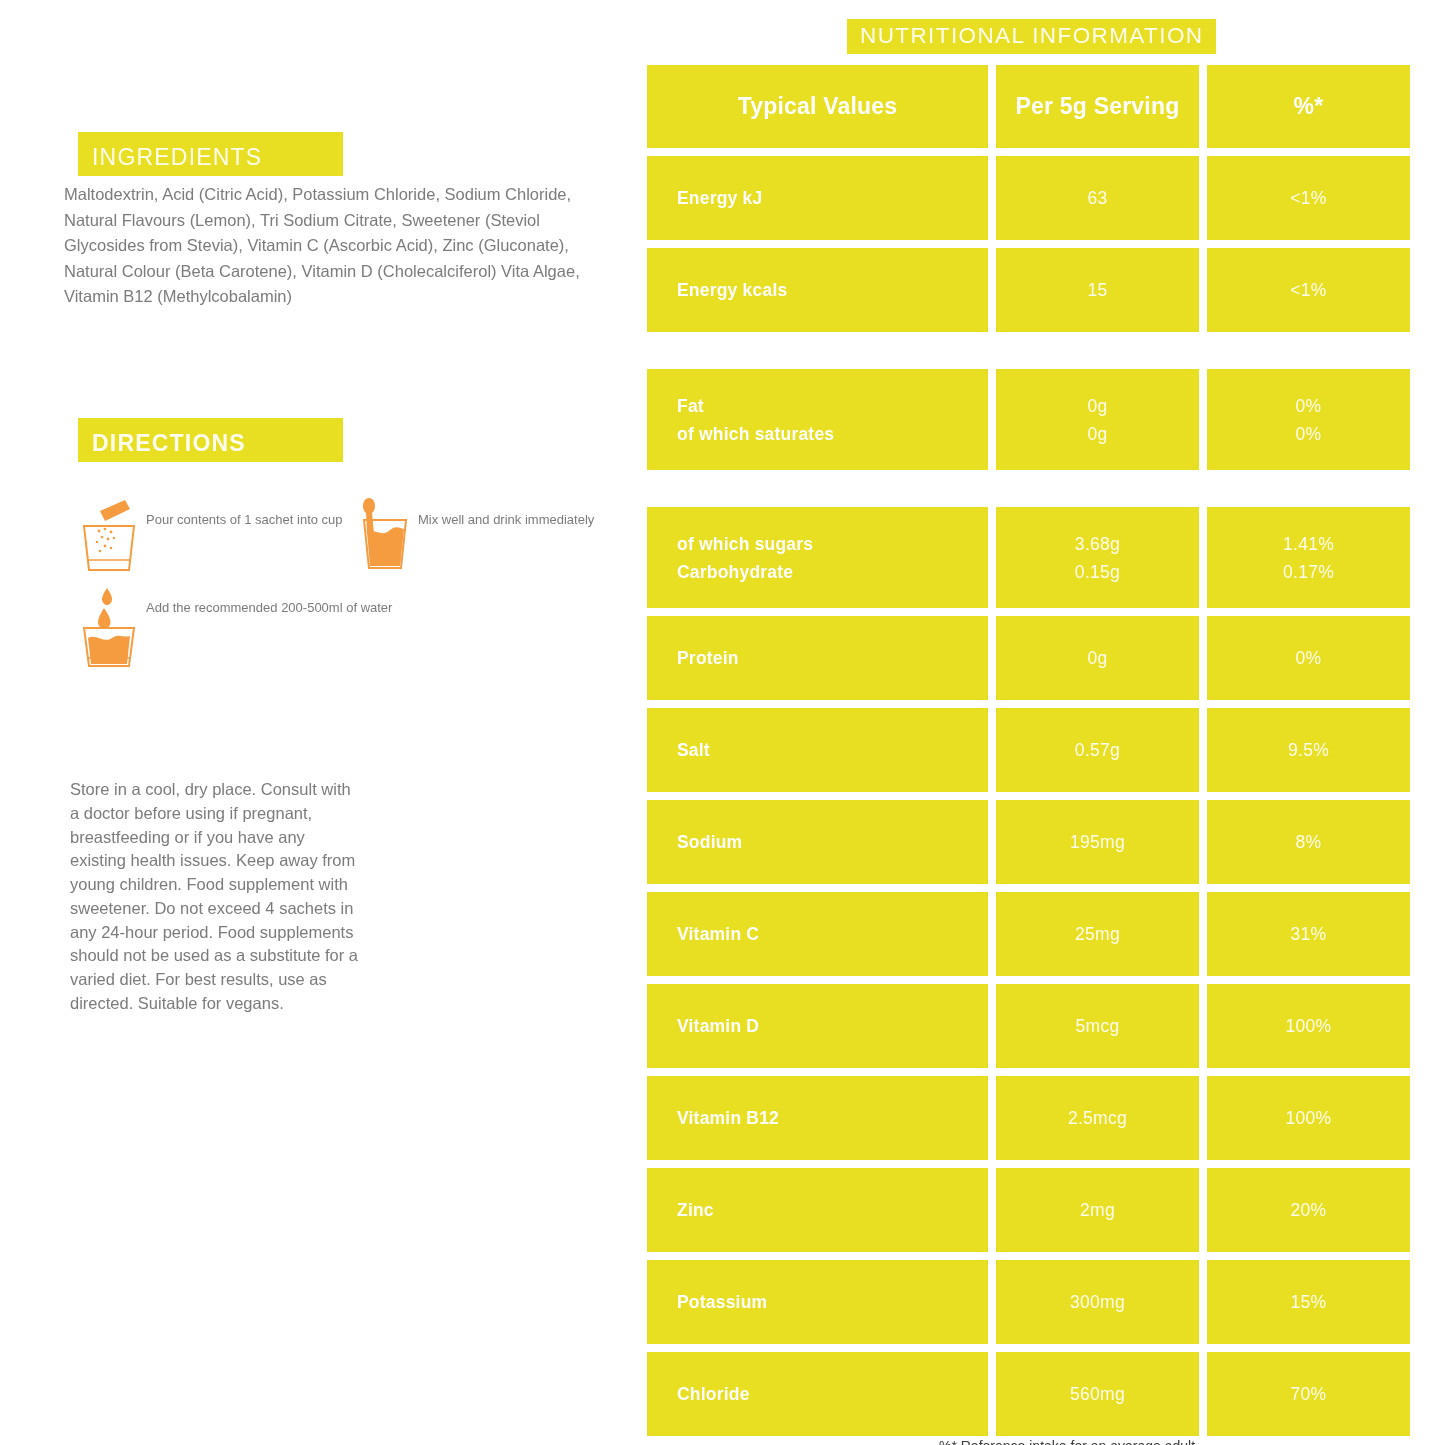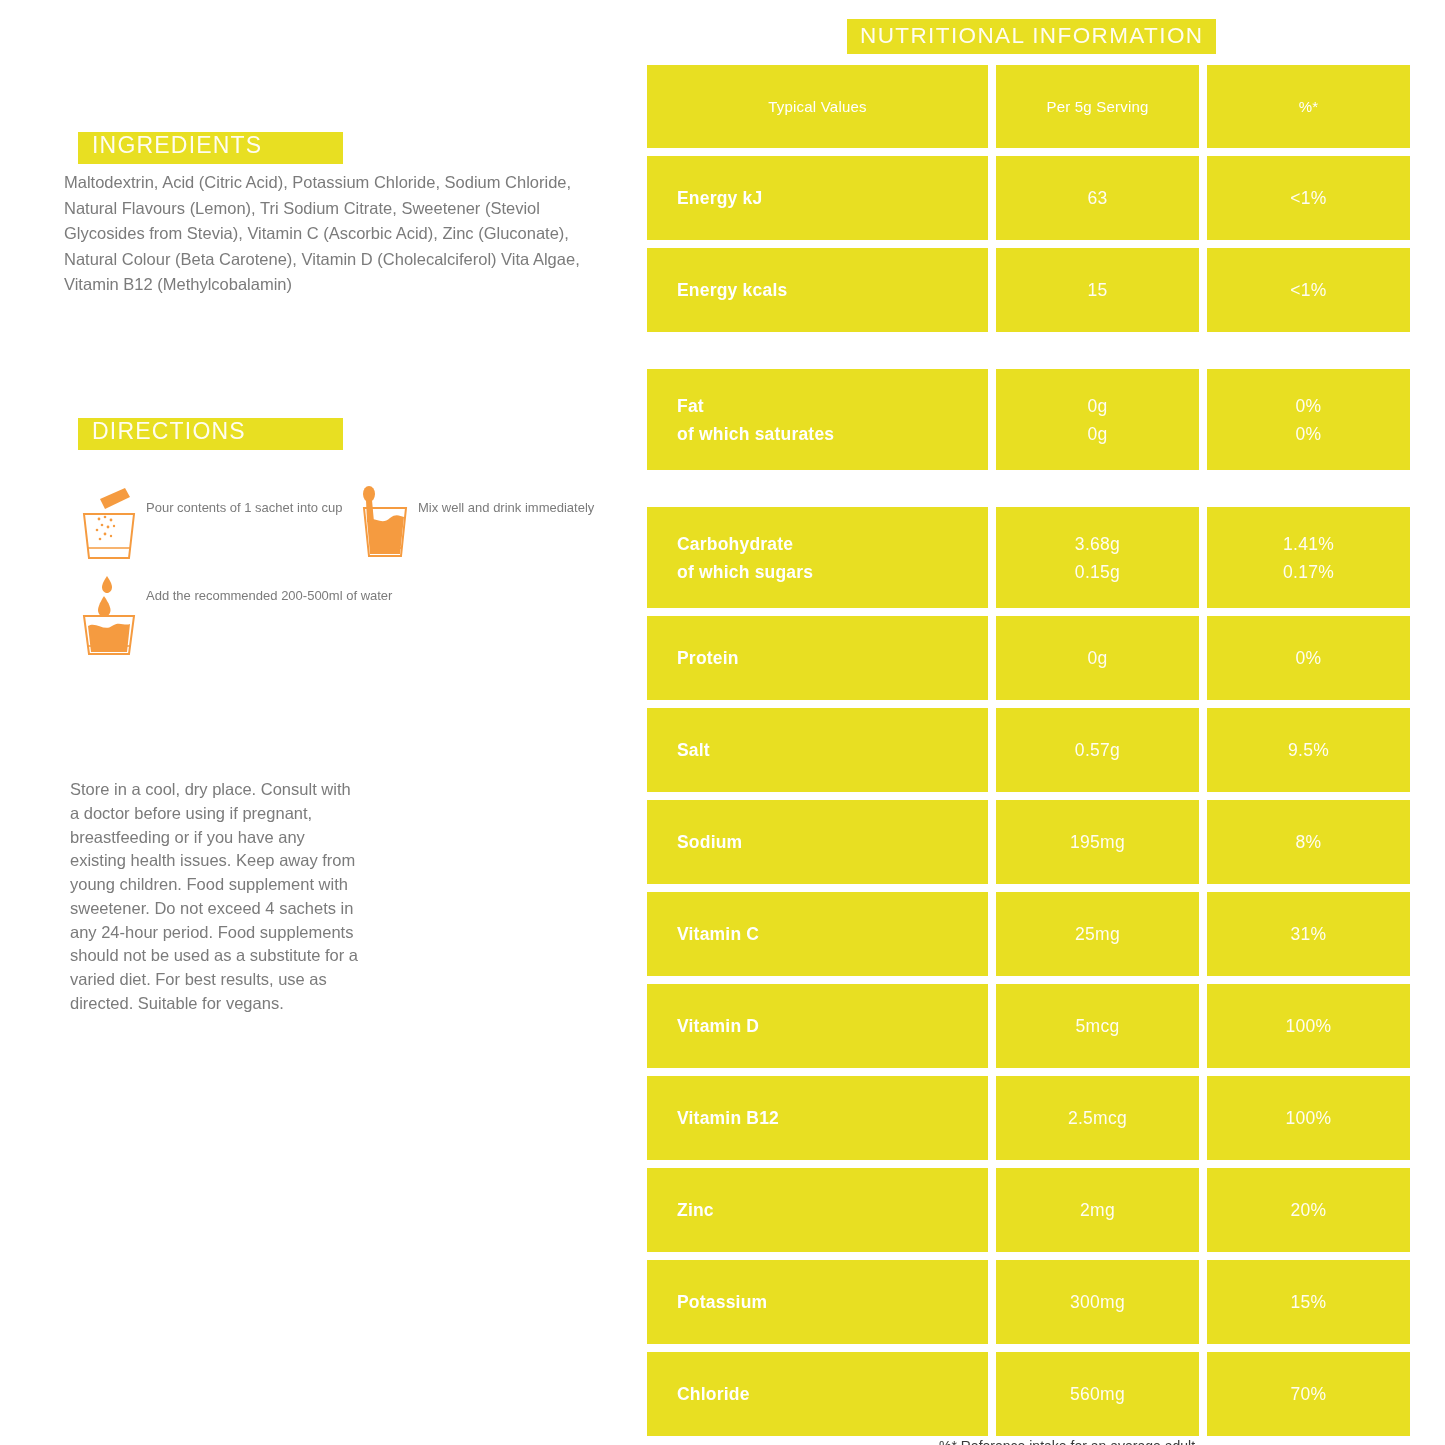--- a/index.html
+++ b/index.html
@@ -20,40 +20,40 @@
     width: 620px;
     height: 1445px;
   }
 
   .section-head {
     display: inline-block;
     background: #E8DF22;
     color: #FFFDF0;
     font-size: 23px;
     letter-spacing: 1.2px;
-    padding: 0 14px 5px 14px;
+    padding: 12px 14px 5px 14px;
     font-weight: 400;
     white-space: nowrap;
   }
 
   .body-text {
     color: #7b7b7b;
     font-size: 16.5px;
     line-height: 1.55;
     font-weight: 400;
   }
 
   
   .ingredients-block { position: absolute; left: 78px; top: 132px; width: 535px; }
   .ingredients-bar { width: 265px; }
   .ingredients-text { margin-top: 6px; margin-left: -14px; width: 548px; }
 
   
   .directions-block { position: absolute; left: 78px; top: 418px; width: 540px; }
-  .directions-bar { width: 265px; }
+  .directions-bar { width: 265px; font-weight: bold; }
 
   .dir-grid { position: relative; margin-top: 36px; height: 175px; }
 
   .dir-item { position: absolute; display: flex; align-items: flex-start; }
   .dir-item .icon-wrap { flex: 0 0 auto; }
   .dir-item .dir-label {
     color: #7b7b7b;
     font-size: 13px;
     line-height: 1.5;
     padding-top: 12px;
@@ -109,22 +109,22 @@
   .c-label { width: 341px; padding-left: 30px; }
   .c-value { width: 203px; align-items: center; }
   .c-pct   { width: 203px; align-items: center; }
 
   .row-head .cell { height: 83px; }
   .row-1line .cell { height: 84px; }
   .row-2line .cell { height: 101px; margin-top: 29px; }
 
   .head-text {
     color: #FFFFFF;
-    font-weight: normal;
-    font-size: 15px;
+    font-weight: bold;
+    font-size: 23px;
     letter-spacing: 0.2px;
   }
   .row-head .c-label { padding-left: 0; align-items: center; }
 
   .lbl {
     color: #FFFFFF;
     font-weight: bold;
     font-size: 17.5px;
     letter-spacing: 0.2px;
     line-height: 1.6;
@@ -278,22 +278,22 @@
           <span class="val">0g</span>
           <span class="val">0g</span>
         </div>
         <div class="cell c-pct">
           <span class="val">0%</span>
           <span class="val">0%</span>
         </div>
       </div>
       <div class="nutri-row row-2line">
         <div class="cell c-label">
+          <span class="lbl">of which sugars</span>
           <span class="lbl">Carbohydrate</span>
-          <span class="lbl">of which sugars</span>
         </div>
         <div class="cell c-value">
           <span class="val">3.68g</span>
           <span class="val">0.15g</span>
         </div>
         <div class="cell c-pct">
           <span class="val">1.41%</span>
           <span class="val">0.17%</span>
         </div>
       </div>

